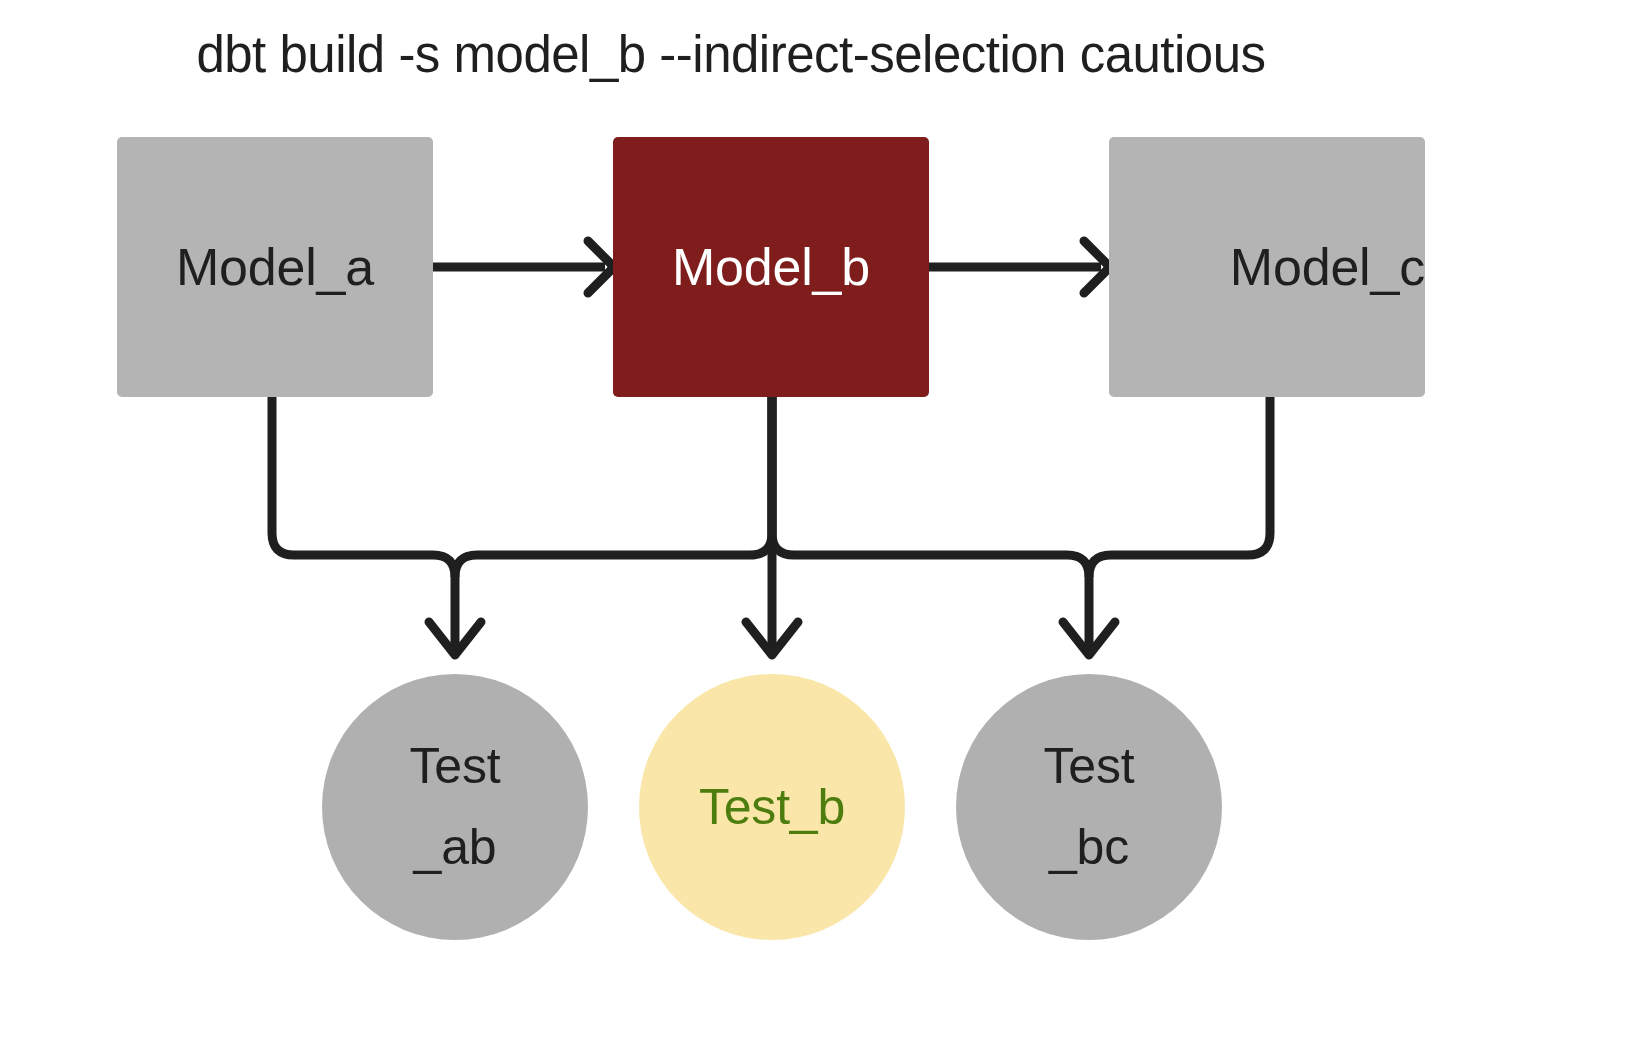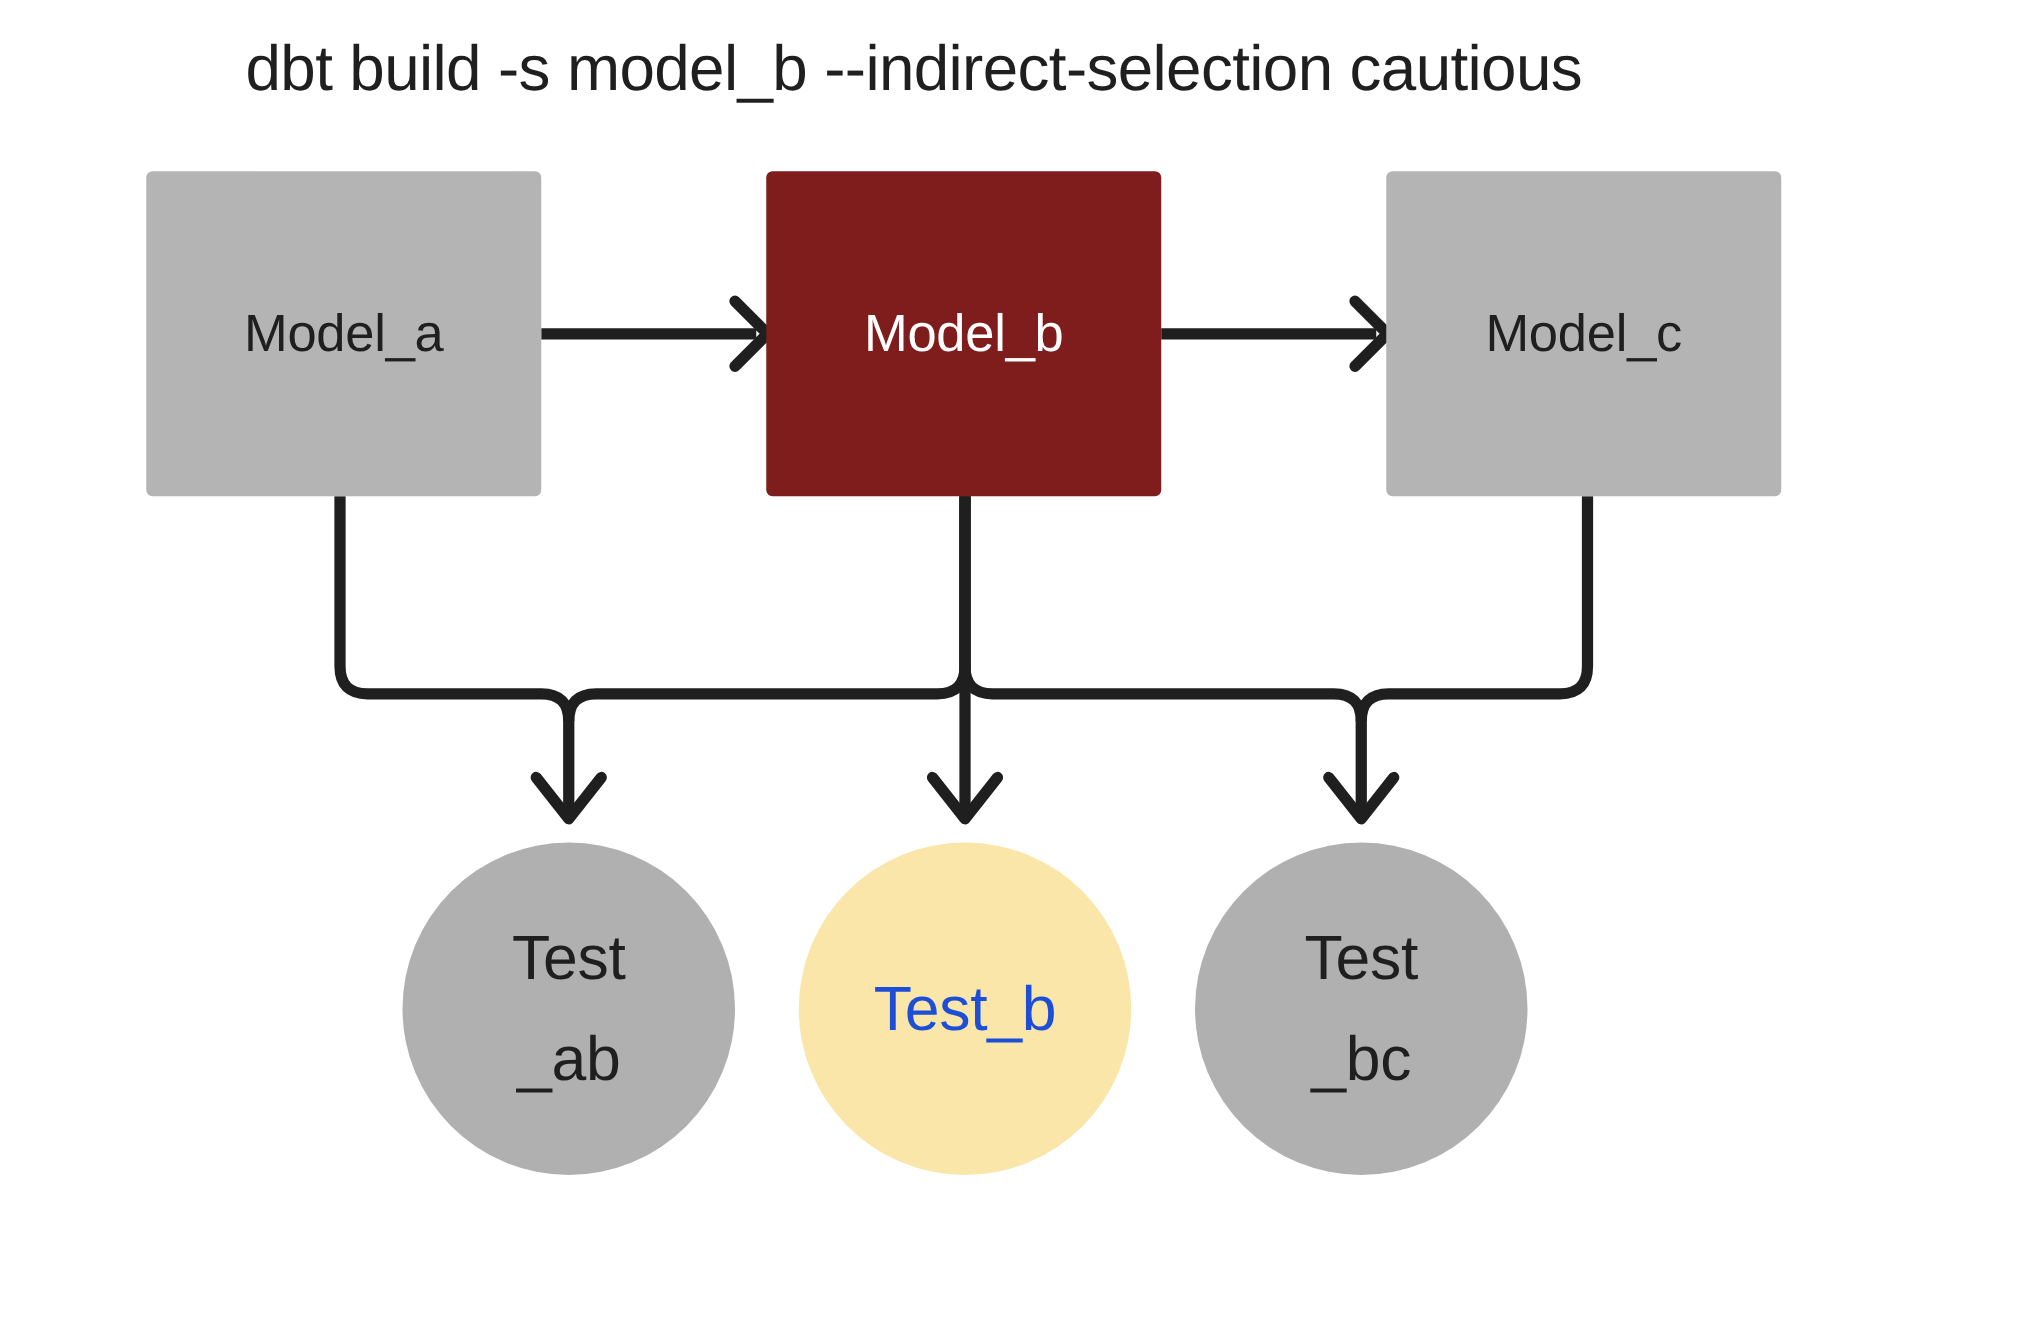--- a/index.html
+++ b/index.html
@@ -33,21 +33,21 @@
     display: flex;
     align-items: center;
     justify-content: center;
     text-align: center;
     box-sizing: border-box;
   }
   .model-box {
     border-radius: 5px;
   }
   .model-label {
-    font-size: 42px;
+    font-size: 52px;
     line-height: 1.05;
     letter-spacing: -0.2px;
     white-space: nowrap;
   }
   .test-circle {
     border-radius: 50%;
   }
   .test-label {
     font-size: 50px;
     line-height: 1.62;
@@ -101,31 +101,31 @@
   </svg>
 
   <div class="node model-box" style="left:117px; top:137px; width:316px; height:260px; background:#b4b4b4;">
     <span class="model-label" style="color:#1f1f1f;">Model_a</span>
   </div>
 
   <div class="node model-box" style="left:613px; top:137px; width:316px; height:260px; background:#7f1d1d;">
     <span class="model-label" style="color:#ffffff;">Model_b</span>
   </div>
 
-  <div class="node model-box" style="left:1109px; top:137px; width:316px; height:260px; background:#b4b4b4;">
+  <div class="node model-box" style="left:1109px; top:137px; width:316px; height:260px; background:#b4b4b4;justify-content:flex-end;">
     <span class="model-label" style="color:#1f1f1f;">Model_c</span>
   </div>
 
   <div class="node test-circle" style="left:322px; top:674px; width:266px; height:266px; background:#b0b0b0;">
     <span class="test-label" style="color:#1f1f1f;">Test
 _ab</span>
   </div>
 
   <div class="node test-circle" style="left:639px; top:674px; width:266px; height:266px; background:#f9e6a8;">
-    <span class="test-label" style="color:#1d4ed8;">Test_b</span>
+    <span class="test-label" style="color:#4d7c0f;">Test_b</span>
   </div>
 
   <div class="node test-circle" style="left:956px; top:674px; width:266px; height:266px; background:#b0b0b0;">
     <span class="test-label" style="color:#1f1f1f;">Test
 _bc</span>
   </div>
 
 </div>
 
 </body></html>

